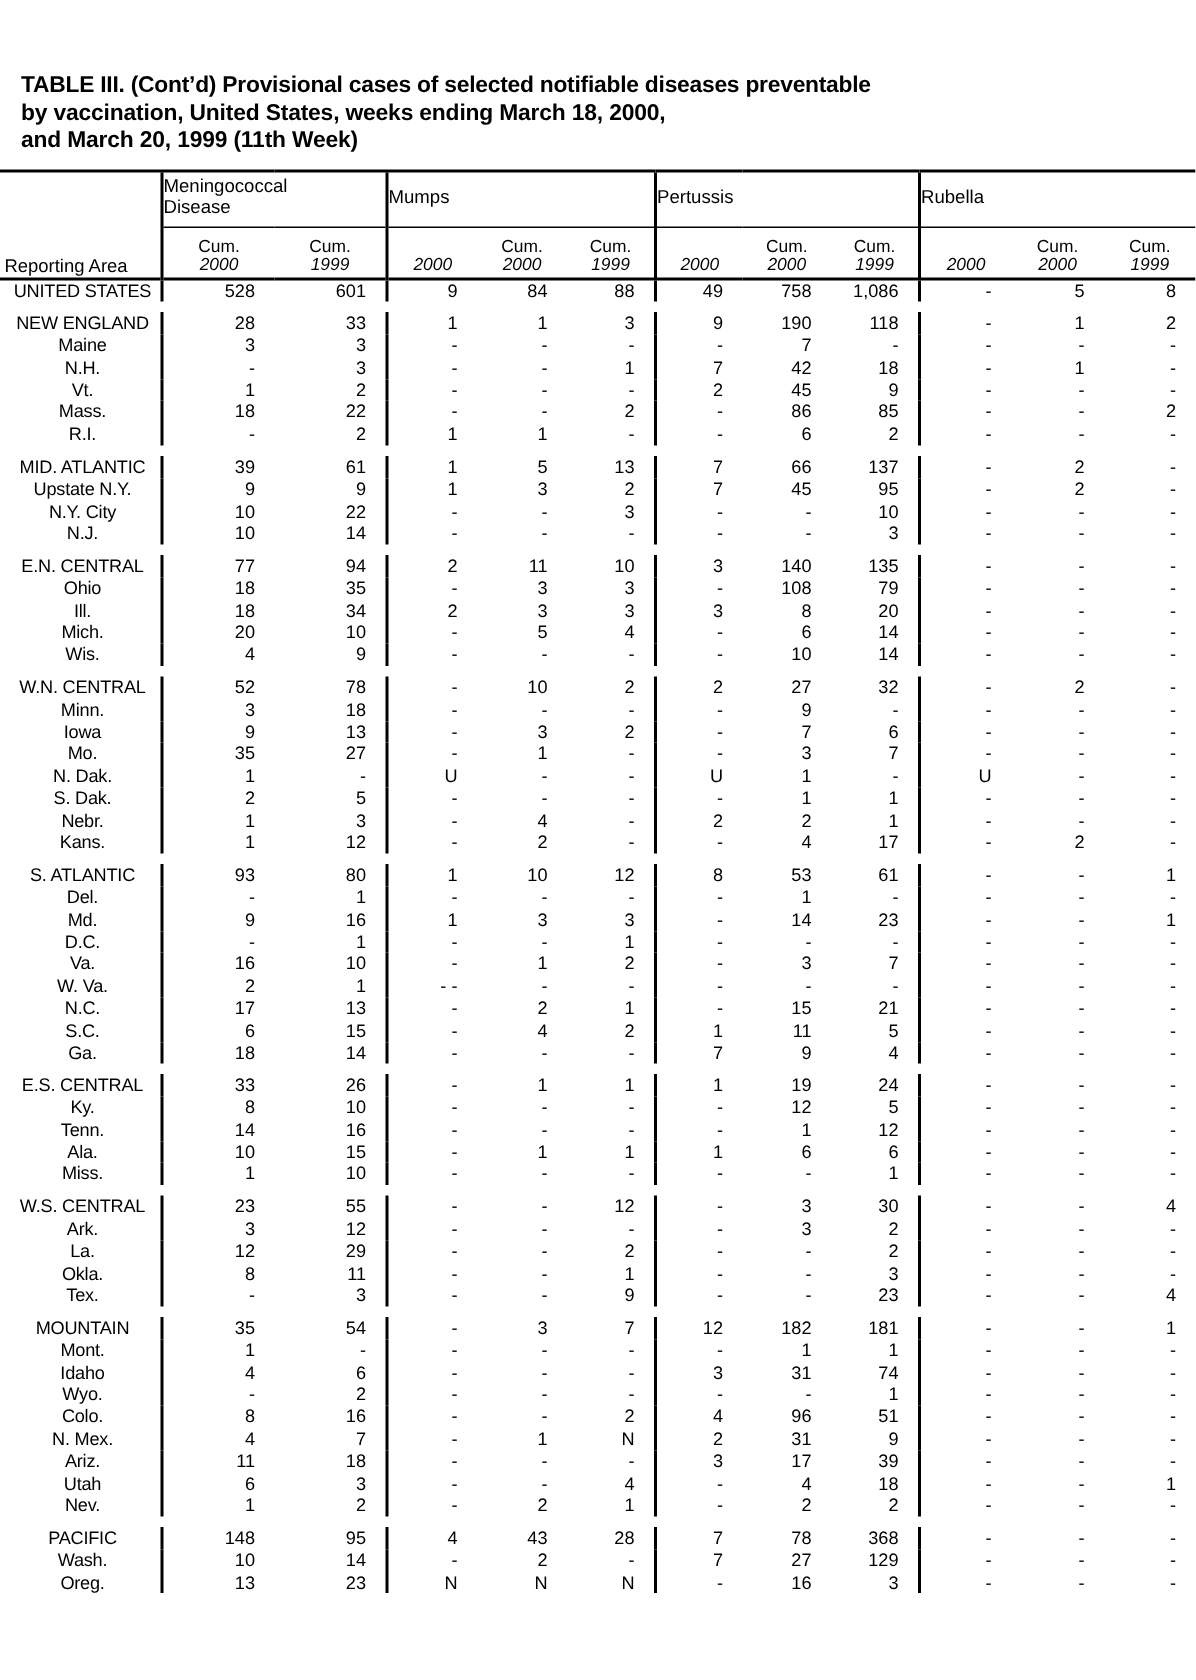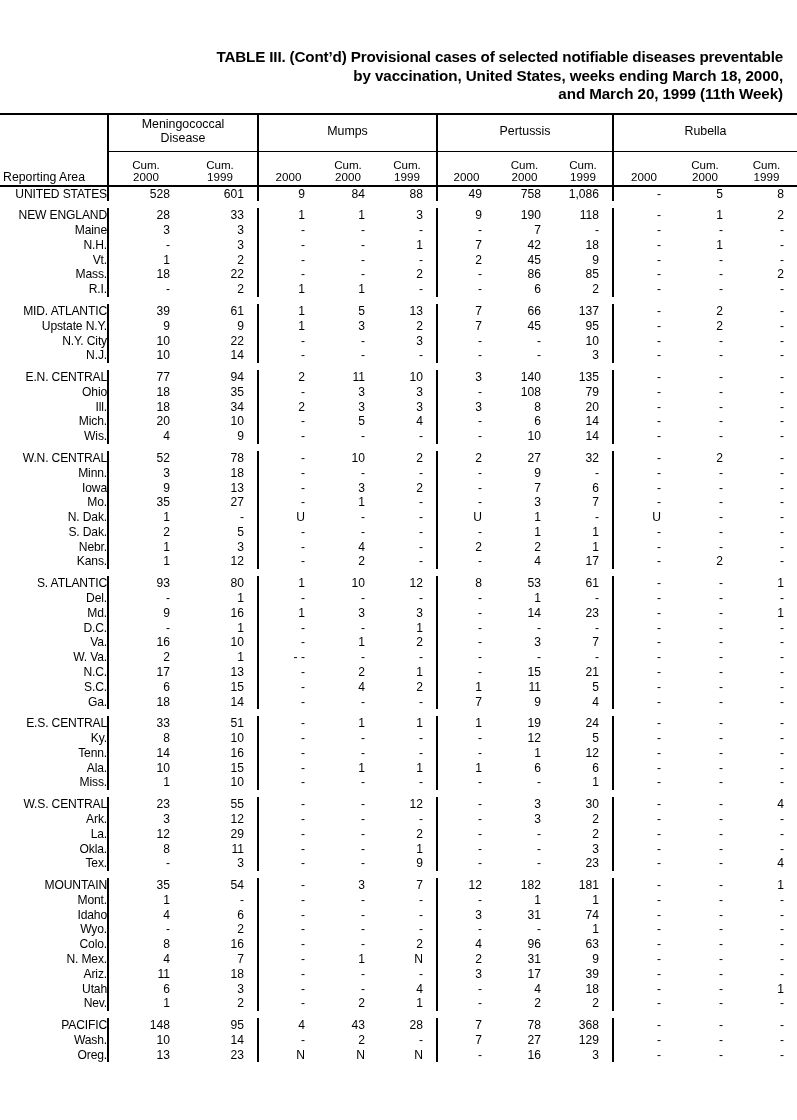--- a/index.html
+++ b/index.html
@@ -17,21 +17,21 @@
   }
   #page {
     position: relative;
     width: 797px;
     height: 1120px;
     box-sizing: border-box;
   }
 
   
   .title-block {
-    text-align: right;
+    text-align: left;
     padding: 0 14px;
     margin-top: 48px;
   }
   .title-line {
     font-size: 15.2px;
     font-weight: bold;
     letter-spacing: -0.1px;
     line-height: 18.5px;
     white-space: nowrap;
   }
@@ -47,41 +47,40 @@
   table.main td, table.main th {
     padding: 0;
     font-weight: normal;
     vertical-align: bottom;
   }
 
   .rule-top td { border-top: 2.5px solid #000; height: 0; font-size: 0; line-height: 0; }
 
   
   .grp {
-    text-align: center;
     font-size: 12.4px;
     line-height: 13.6px;
     height: 35px;
     padding-bottom: 1px !important;
     vertical-align: middle !important;
     border-bottom: 1.4px solid #000;
   }
   .grp.blank { border-bottom: none; }
 
   .sub {
     text-align: center;
     font-size: 11.6px;
     line-height: 12.4px;
     font-weight: bold;
     height: 32px;
     vertical-align: bottom;
     padding-bottom: 1px !important;
   }
   .sub .c1 { display:block; }
-  .sub .c2 { display:block; }
+  .sub .c2 { display:block;font-style:italic; }
 
   .area-head {
     font-size: 12.3px;
     font-weight: bold;
     text-align: left;
     padding-left: 3px !important;
     vertical-align: bottom;
     padding-bottom: 1px !important;
     white-space: nowrap;
     margin-left: 39px;
@@ -91,21 +90,21 @@
   .vl { border-left: 2.2px solid #000; }
 
   
   tr.drow td {
     font-size: 12.1px;
     line-height: 14.78px;
     height: 14.78px;
     white-space: nowrap;
   }
   tr.drow td.area {
-    text-align: right;
+    text-align: center;
     padding-left: 3px !important;
     letter-spacing: -0.15px;
     margin-top: 31px;
   }
   tr.drow td.num {
     text-align: right;
     padding-right: 13px !important;
   }
   tr.spacer td {
     height: 7px;
@@ -690,21 +689,21 @@
           <td class="num vl">-</td>
           <td class="num">-</td>
           <td class="num">-</td>
         </tr>
         <tr class="spacer">
           <td colspan="12"></td>
         </tr>
         <tr class="drow">
           <td class="area">E.S. CENTRAL</td>
           <td class="num vl">33</td>
-          <td class="num">51</td>
+          <td class="num">26</td>
           <td class="num vl">-</td>
           <td class="num">1</td>
           <td class="num">1</td>
           <td class="num vl">1</td>
           <td class="num">19</td>
           <td class="num">24</td>
           <td class="num vl">-</td>
           <td class="num">-</td>
           <td class="num">-</td>
         </tr>
@@ -898,21 +897,21 @@
         </tr>
         <tr class="drow">
           <td class="area">Colo.</td>
           <td class="num vl">8</td>
           <td class="num">16</td>
           <td class="num vl">-</td>
           <td class="num">-</td>
           <td class="num">2</td>
           <td class="num vl">4</td>
           <td class="num">96</td>
-          <td class="num">63</td>
+          <td class="num">51</td>
           <td class="num vl">-</td>
           <td class="num">-</td>
           <td class="num">-</td>
         </tr>
         <tr class="drow">
           <td class="area">N. Mex.</td>
           <td class="num vl">4</td>
           <td class="num">7</td>
           <td class="num vl">-</td>
           <td class="num">1</td>

